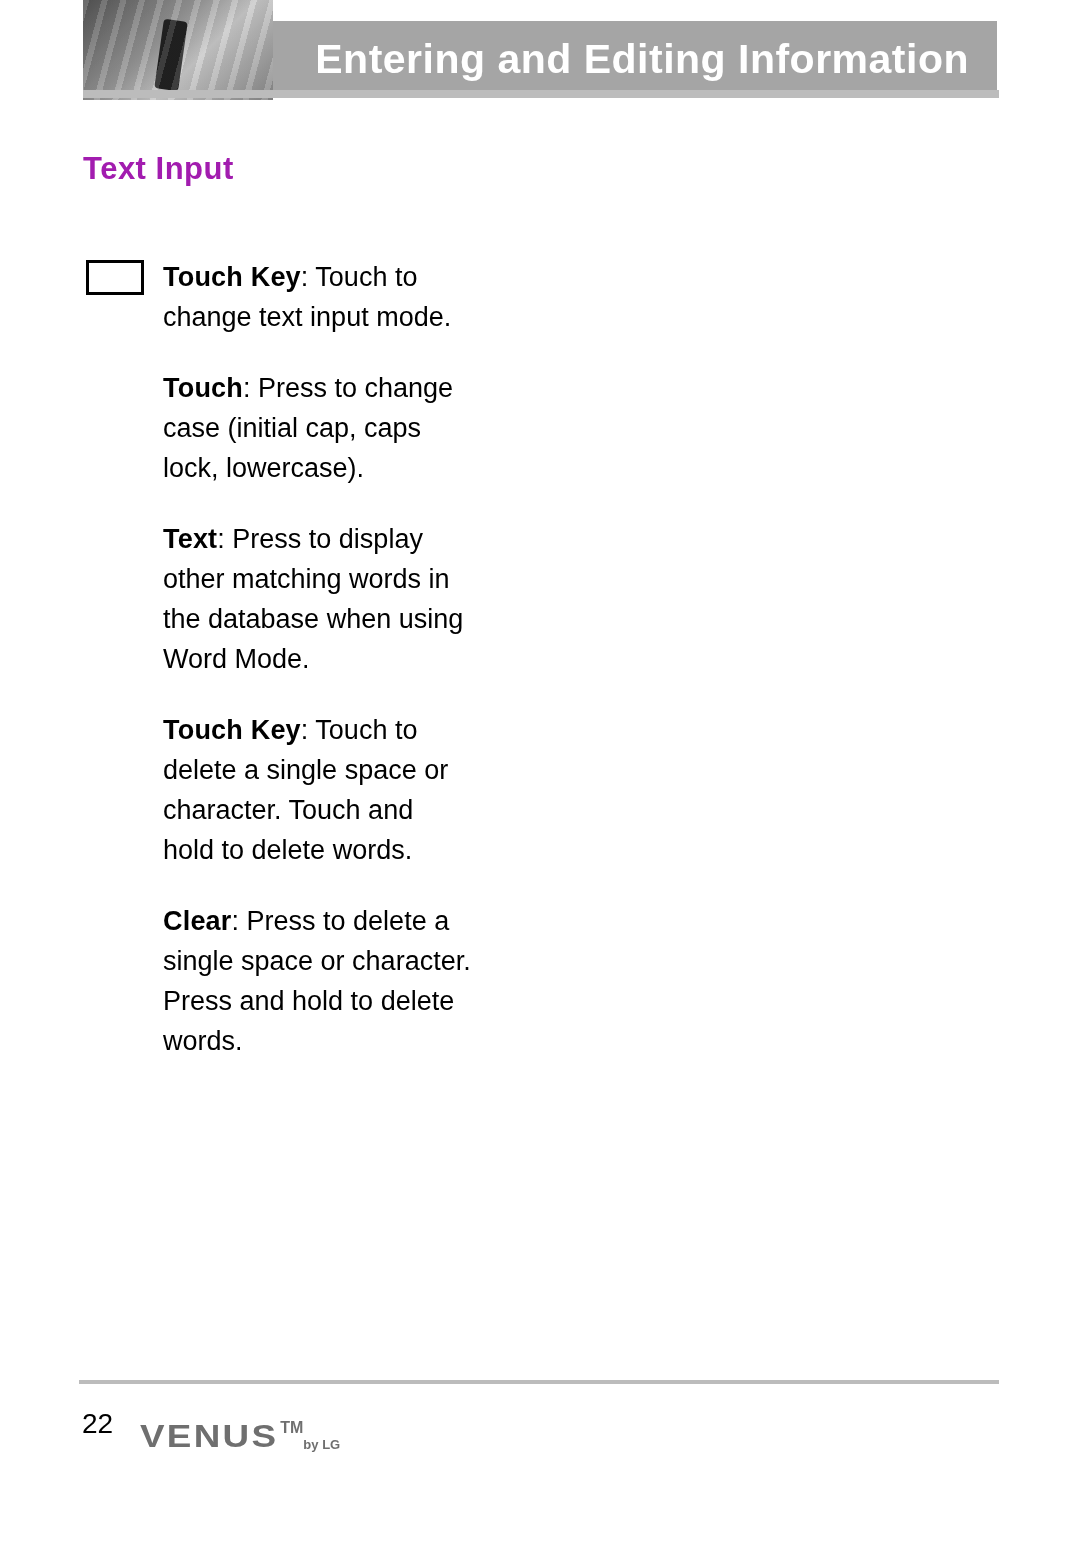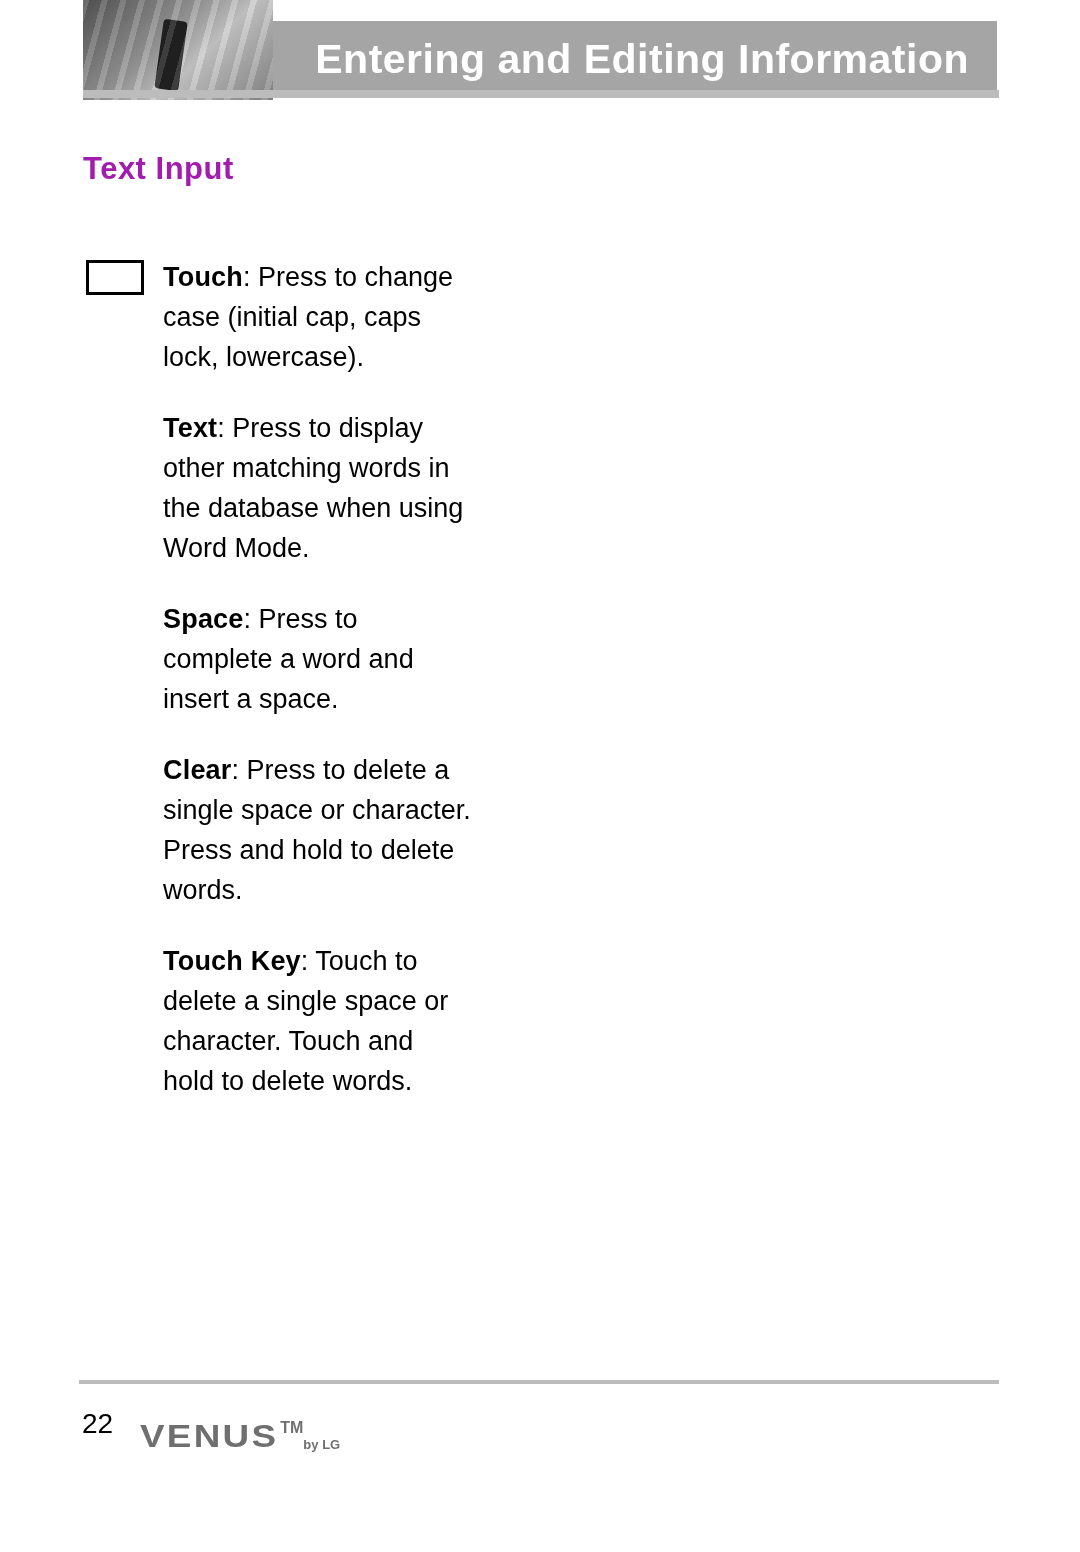--- a/index.html
+++ b/index.html
@@ -163,33 +163,33 @@
   <div class="header-image"></div>
   <div class="header-underline"></div>
 
   <div class="section-title">Text Input</div>
 
 
   <div class="key-icon"></div>
 
   <div class="defs">
     <div class="def-item">
+      <span class="term">Touch Key</span><span>: Touch to change text input mode.</span>
+    </div>
+    <div class="def-item">
       <span class="term">Touch</span><span>: Press to change case (initial cap, caps lock, lowercase).</span>
     </div>
     <div class="def-item">
       <span class="term">Text</span><span>: Press to display other matching words in the database when using Word Mode.</span>
     </div>
     <div class="def-item">
-      <span class="term">Space</span><span>: Press to complete a word and insert a space.</span>
+      <span class="term">Touch Key</span><span>: Touch to delete a single space or character. Touch and hold to delete words.</span>
     </div>
     <div class="def-item">
       <span class="term">Clear</span><span>: Press to delete a single space or character. Press and hold to delete words.</span>
-    </div>
-    <div class="def-item">
-      <span class="term">Touch Key</span><span>: Touch to delete a single space or character. Touch and hold to delete words.</span>
     </div>
   </div>
 
   <div class="footer-line"></div>
   <div class="page-number">22</div>
   <div class="footer-logo">
     <span class="venus">VENUS</span>
     <span class="tm">TM</span>
     <span class="bylg">by LG</span>
   </div>

